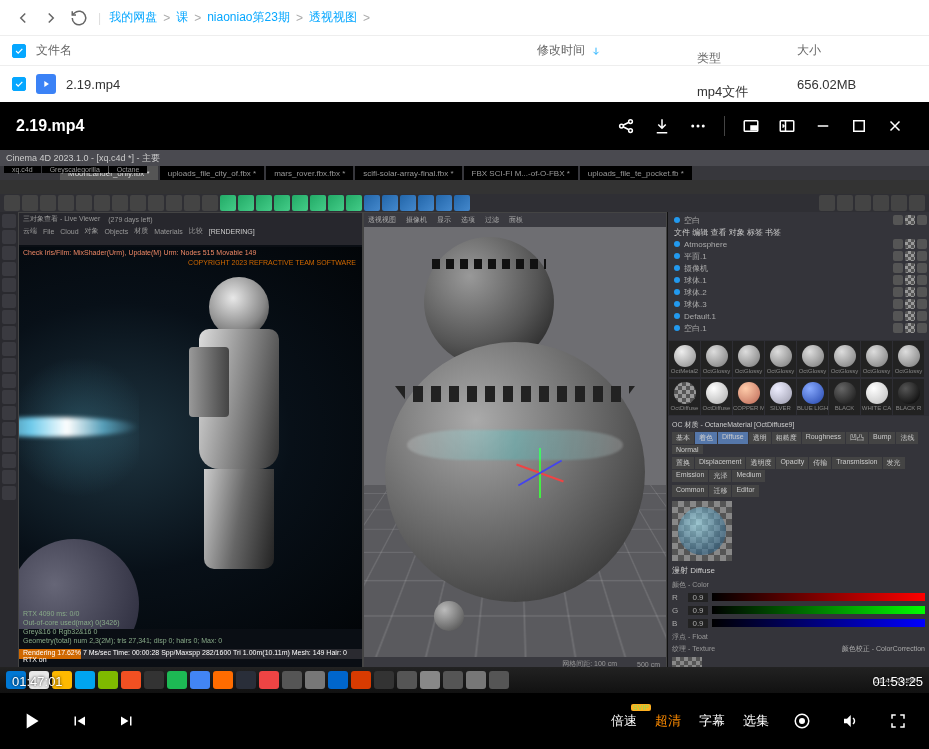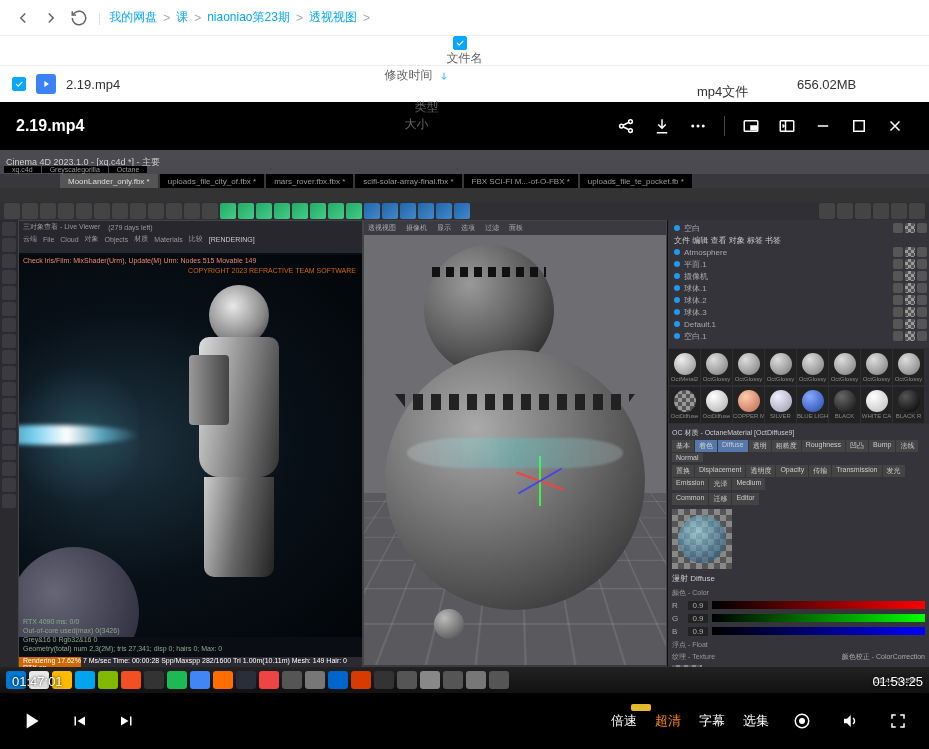--- a/index.html
+++ b/index.html
@@ -7,21 +7,21 @@
 
 
 .nav { height: 36px; display: flex; align-items: center; padding: 0 12px; border-bottom: 1px solid #eee; gap: 6px; }
 .nav-btn { width: 22px; height: 22px; display: flex; align-items: center; justify-content: center; cursor: pointer; color: #666; }
 .nav-sep { color: #ddd; margin: 0 2px; }
 .crumb { display: flex; align-items: center; gap: 6px; color: #06a7ff; }
 .crumb span.sep { color: #aaa; }
 .crumb span.item { cursor: pointer; }
 
 
-.tbl-head { display: flex; align-items: center; height: 30px; border-bottom: 1px solid #eee; padding: 0 12px; font-size: 12px; color: #666; flex-direction: column; }
+.tbl-head { display: flex; align-items: center; height: 30px; border-bottom: 1px solid #eee; padding: 0 12px; font-size: 12px; color: #666; }
 .col-check { width: 24px; }
 .col-name { flex: 1; }
 .col-date { width: 160px; display: flex; align-items: center; gap: 6px; }
 .col-type { width: 100px; margin-top: 15px; }
 .col-size { width: 120px; }
 .row { display: flex; align-items: center; height: 36px; padding: 0 12px; font-size: 13px; }
 .row .file-icon { width: 20px; height: 20px; background: #3b82f6; border-radius: 3px; display: flex; align-items: center; justify-content: center; margin-right: 10px; }
 .row .file-icon svg { width: 10px; height: 10px; fill: #fff; }
 .check { width: 14px; height: 14px; border: 1px solid #06a7ff; background: #06a7ff; border-radius: 2px; display: flex; align-items: center; justify-content: center; }
 .check svg { width: 10px; height: 10px; fill: #fff; }
@@ -29,21 +29,21 @@
 
 .titlebar { height: 48px; background: #000; color: #fff; display: flex; align-items: center; padding: 0 16px; font-size: 16px; font-weight: bold; }
 .titlebar .sp { flex: 1; }
 .titlebar .tbtn { width: 36px; height: 36px; display: flex; align-items: center; justify-content: center; cursor: pointer; }
 
 
 .video { position: relative; height: 543px; background: #1a1a1f; overflow: hidden; }
 
 
 .c4d { position: absolute; inset: 0; background: #2b2b30; }
-.c4d-title { height: 16px; background: #4a4a50; color: #ccc; font-size: 9px; display: flex; align-items: center; padding: 12px 6px; }
+.c4d-title { height: 16px; background: #4a4a50; color: #ccc; font-size: 9px; display: flex; align-items: center; padding: 4px 6px; }
 .c4d-tabs { height: 14px; background: #37373c; display: flex; gap: 2px; padding-left: 60px; }
 .c4d-tab { background: #000000; color: #999; font-size: 8px; padding: 0 8px; display: flex; align-items: center; }
 .c4d-tab.active { color: #ddd; background: #555; }
 .c4d-menu { height: 14px; background: #333; display: flex; align-items: center; color: #ccc; font-size: 8px; padding: 0 4px; gap: 10px; }
 .c4d-toolbar { height: 18px; background: #2f2f34; display: flex; align-items: center; gap: 2px; padding: 0 4px; }
 .c4d-tool { width: 16px; height: 16px; background: #444; border-radius: 2px; }
 .c4d-tool.g { background: linear-gradient(135deg,#2a6,#4c8); }
 .c4d-tool.b { background: linear-gradient(135deg,#26a,#48c); }
 
 .c4d-body { display: flex; height: 460px; }

